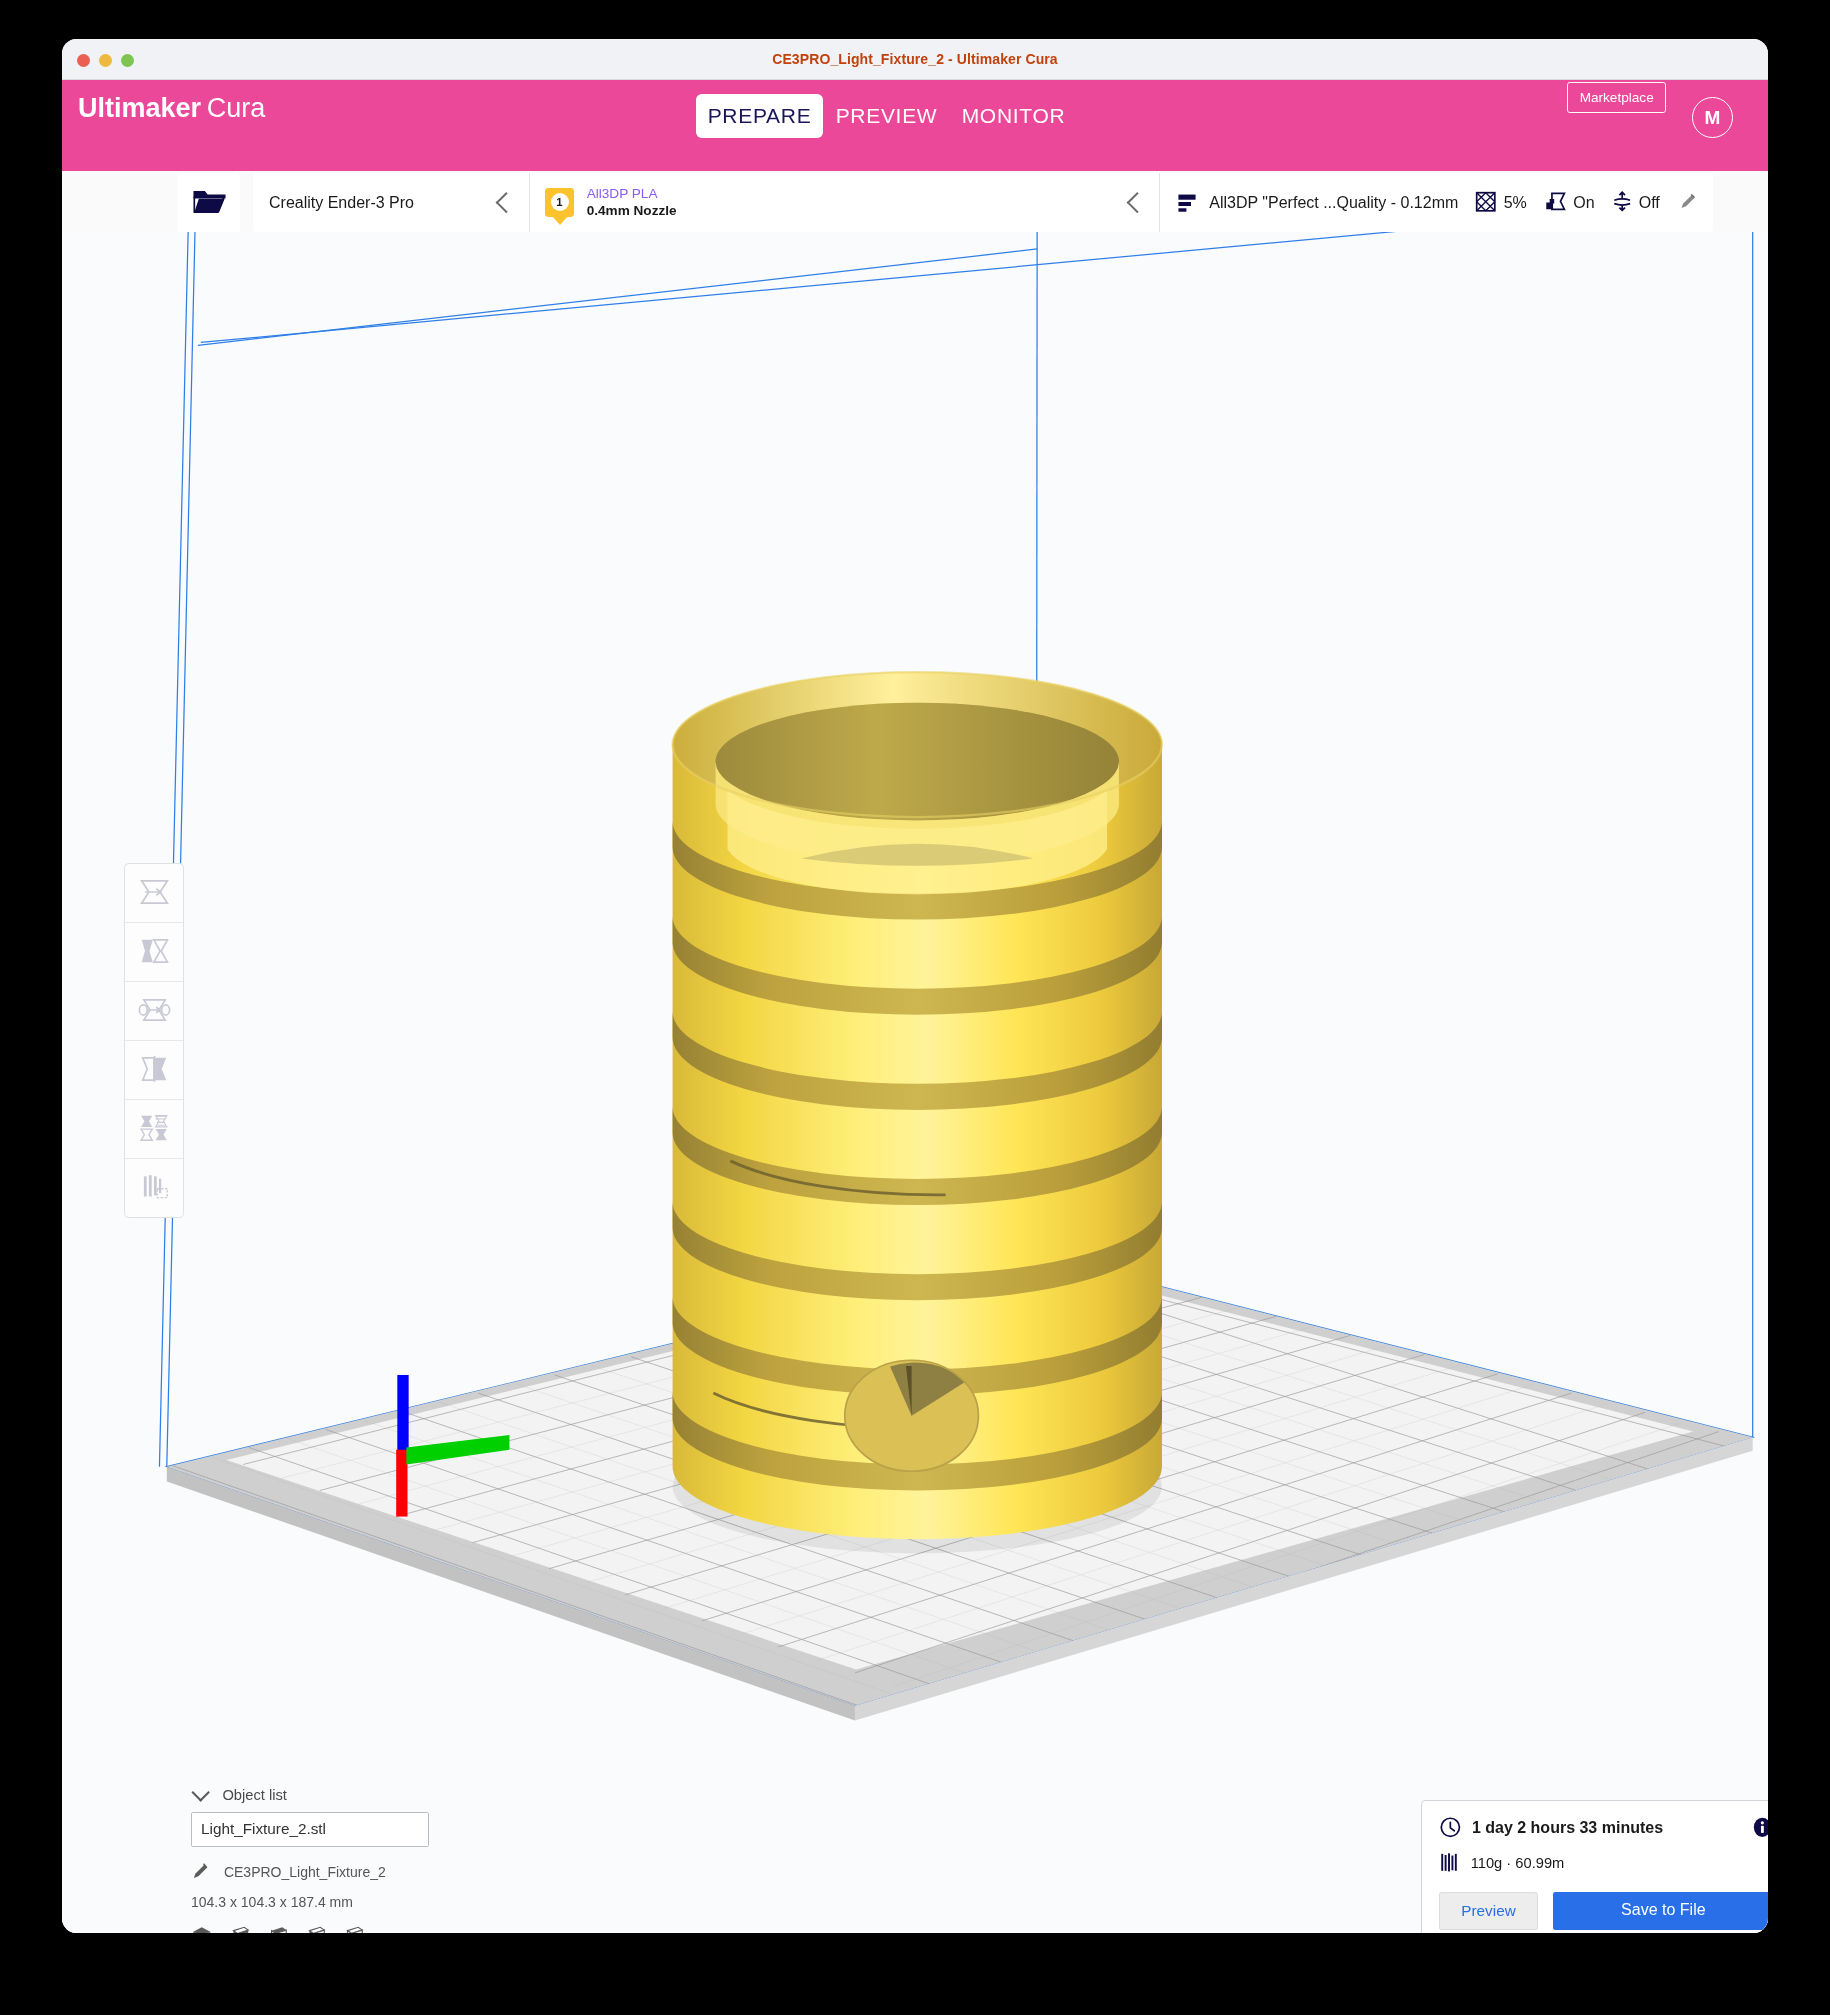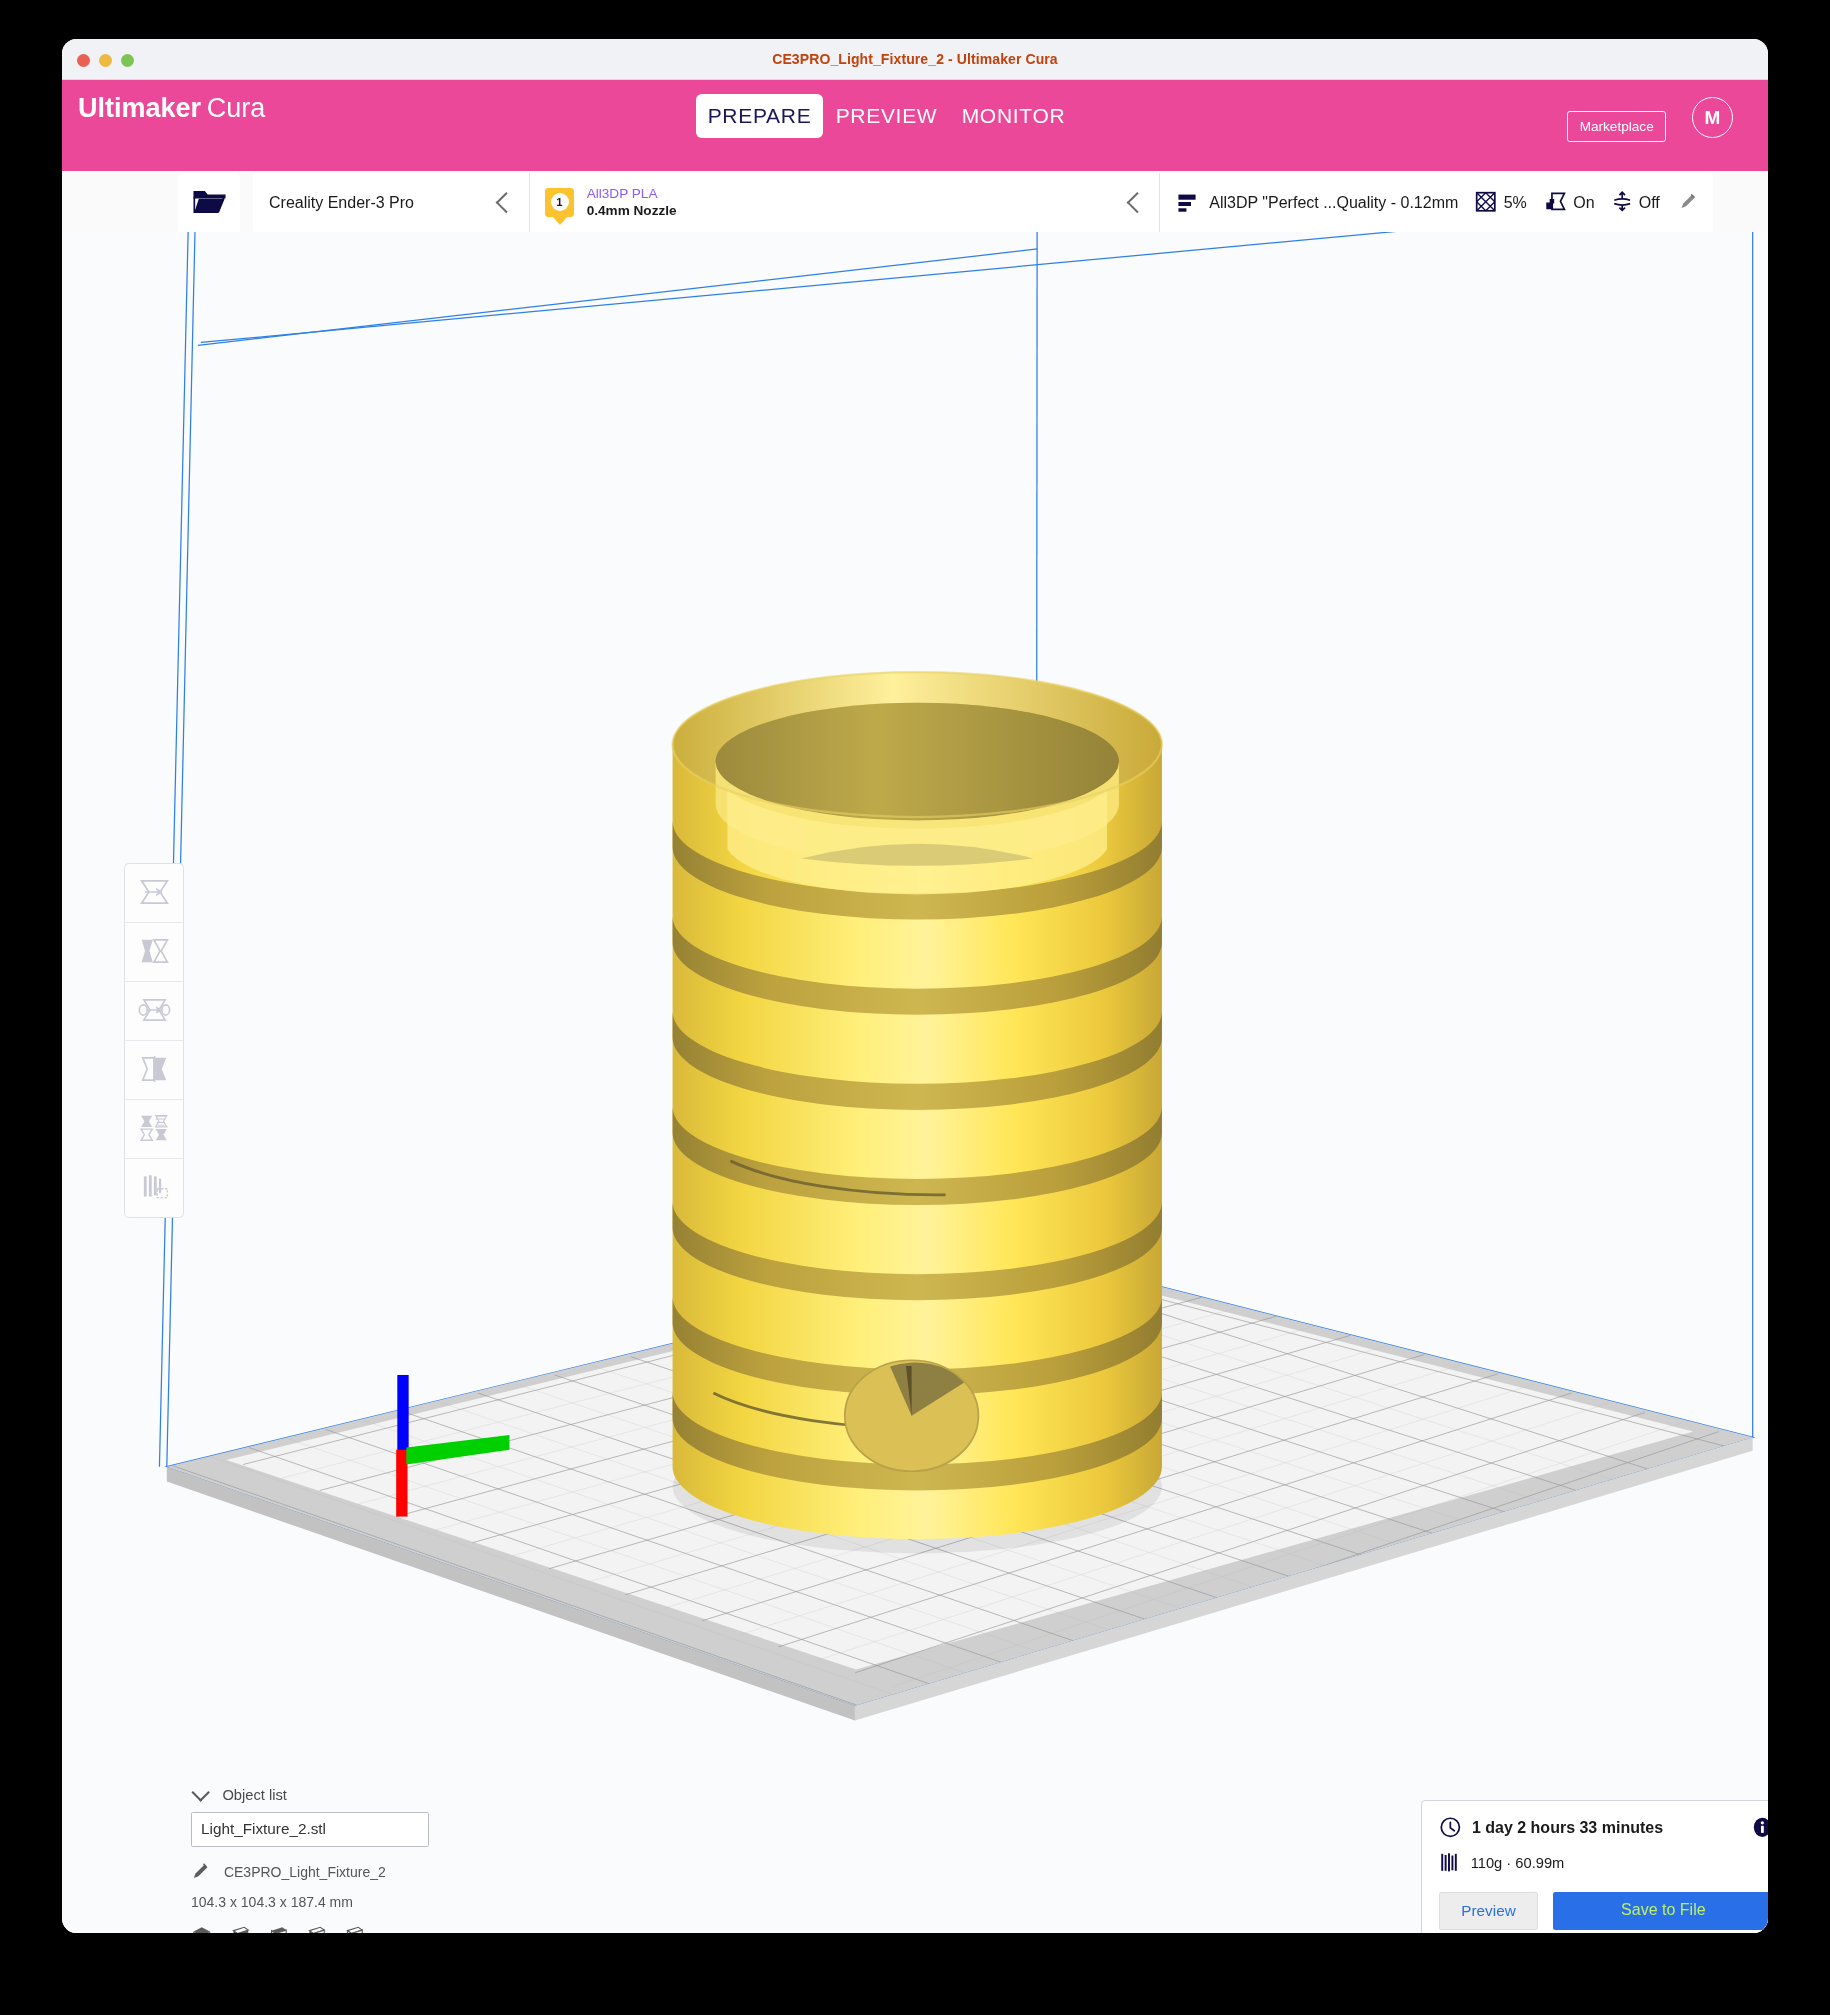--- a/index.html
+++ b/index.html
@@ -96,21 +96,21 @@
     cursor: pointer;
   }
   .tab.active {
     background: #ffffff;
     color: #1b1559;
   }
 
   #marketplace-btn {
     position: absolute;
     right: 102px;
-    top: 31px;
+    top: 2px;
     padding: 6.8px 11.3px;
     border: 1.1px solid #ffffff;
     border-radius: 2.8px;
     color: #ffffff;
     font-size: 13.6px;
     cursor: pointer;
     white-space: nowrap;
   }
   #avatar {
     position: absolute;
@@ -378,21 +378,21 @@
     color: #2a6fe0;
     font-size: 15.3px;
     padding: 9px 0;
     width: 97px;
     text-align: center;
     cursor: pointer;
   }
   #pi-save-btn {
     background: #2970e8;
     border-radius: 2.3px;
-    color: #bef264;
+    color: #ffffff;
     font-size: 16px;
     padding: 9px 0;
     flex: 1;
     text-align: center;
     cursor: pointer;
   }
 </style>
 </head>
 <body>
 

